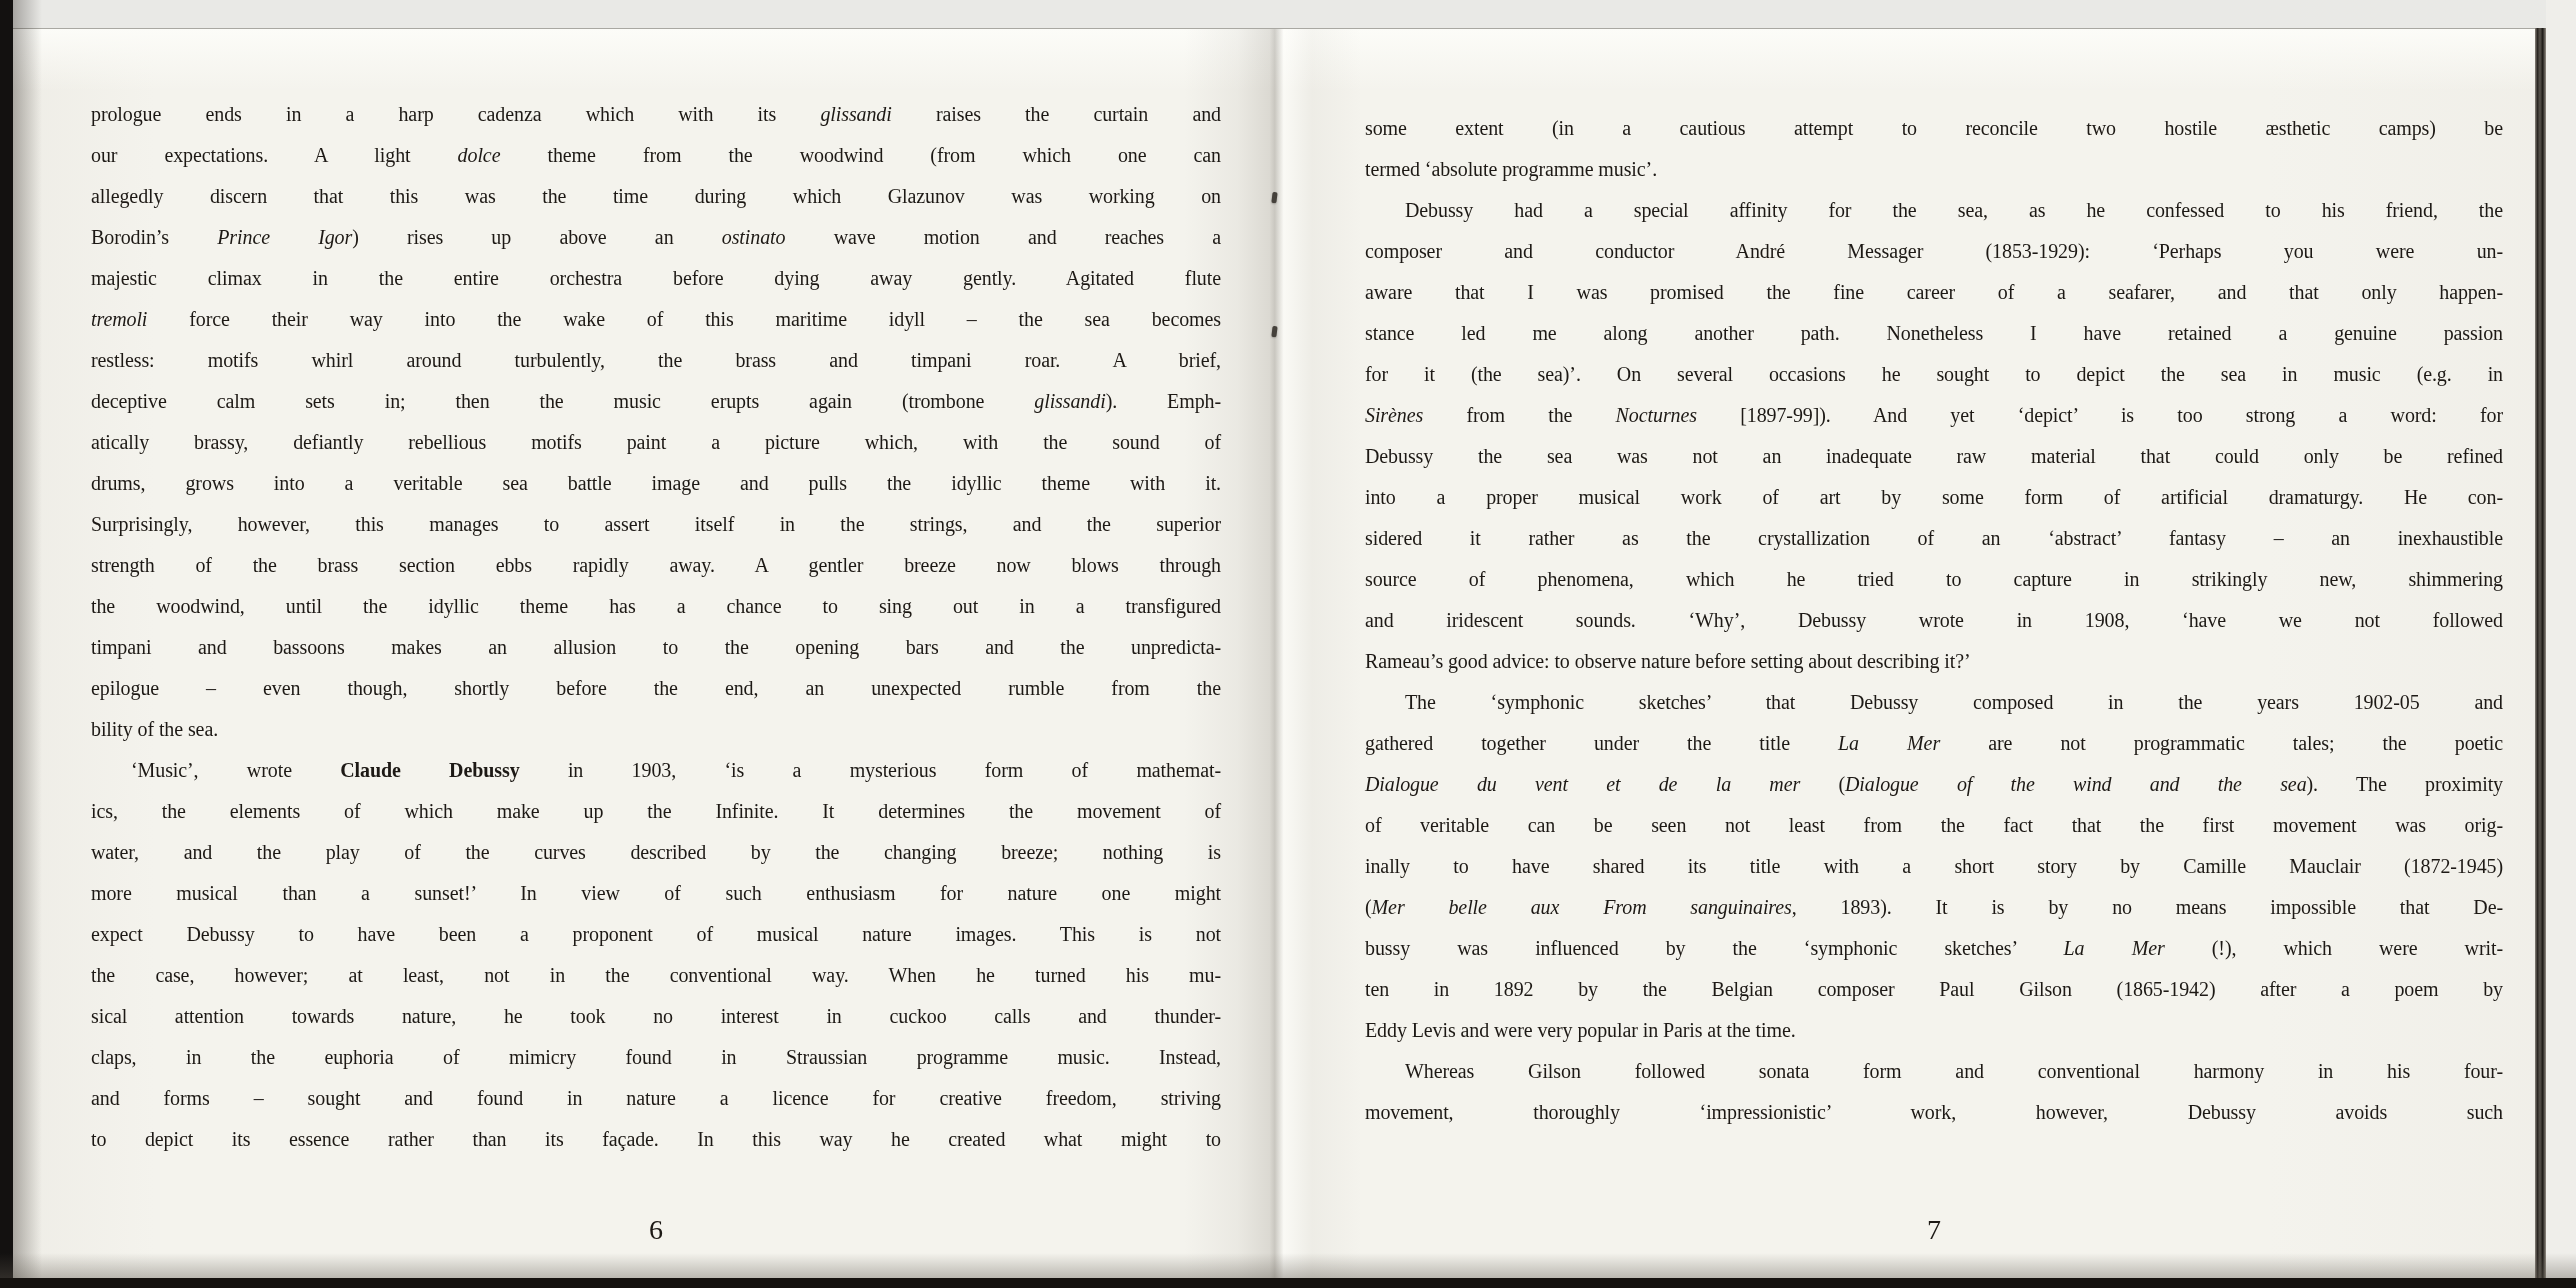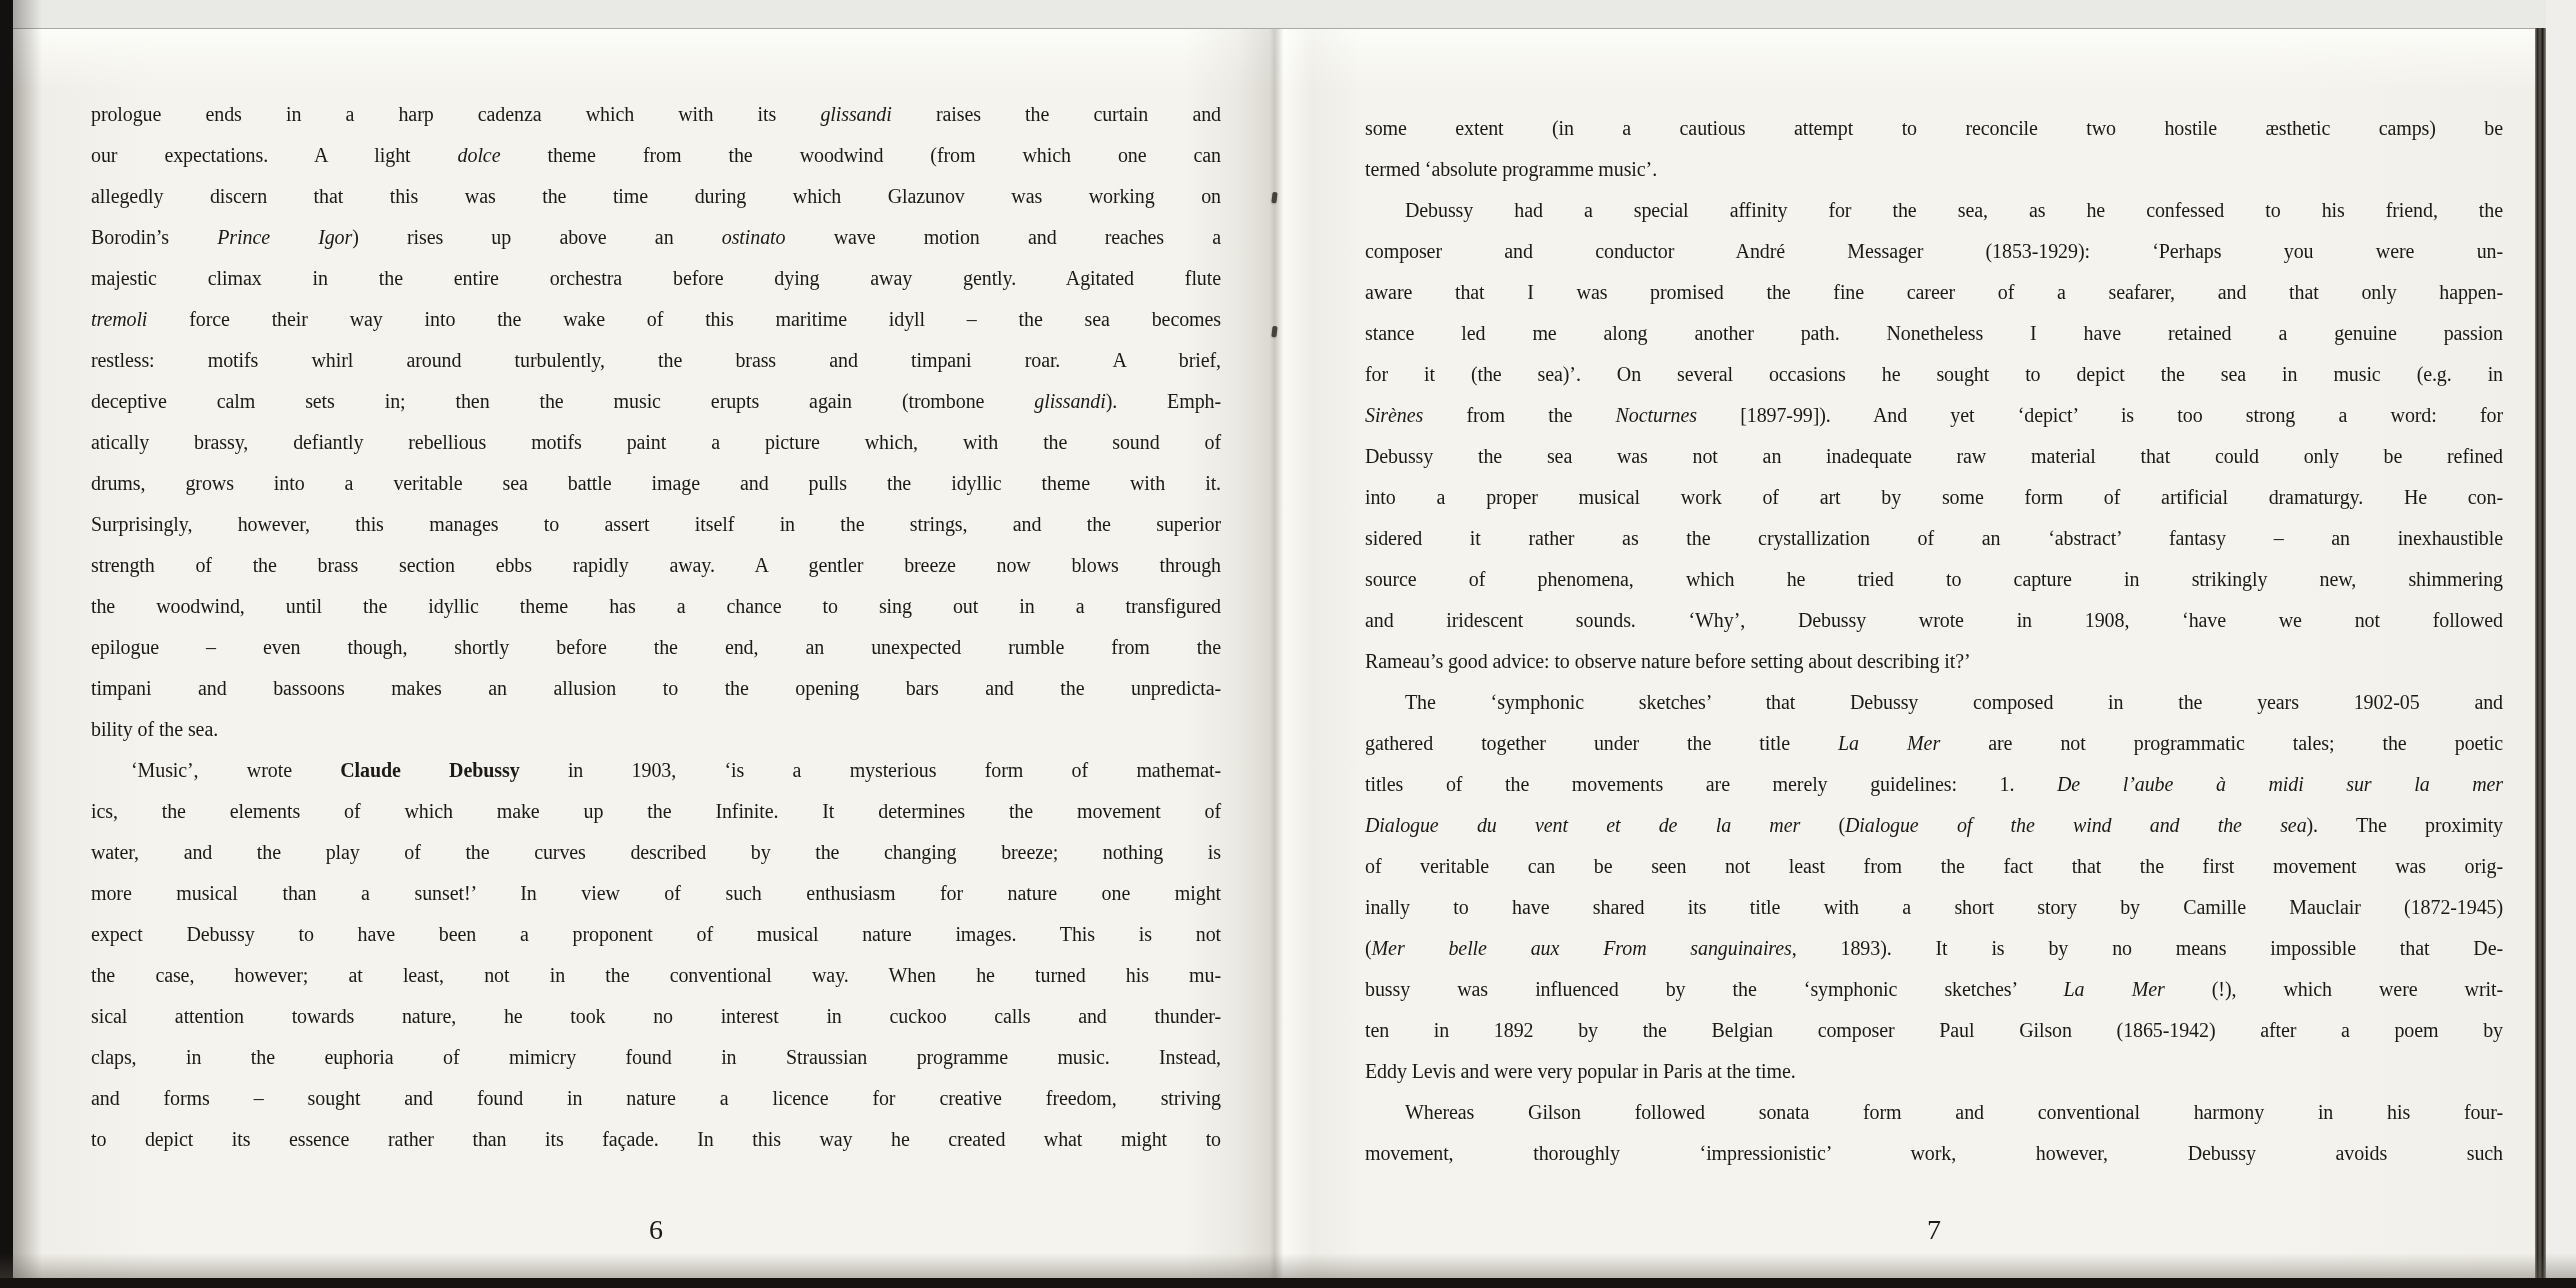--- a/index.html
+++ b/index.html
@@ -105,22 +105,22 @@
       <div class="line">Borodin’s <i>Prince Igor</i>) rises up above an <i>ostinato</i> wave motion and reaches a</div>
       <div class="line">majestic climax in the entire orchestra before dying away gently. Agitated flute</div>
       <div class="line"><i>tremoli</i> force their way into the wake of this maritime idyll – the sea becomes</div>
       <div class="line">restless: motifs whirl around turbulently, the brass and timpani roar. A brief,</div>
       <div class="line">deceptive calm sets in; then the music erupts again (trombone <i>glissandi</i>). Emph-</div>
       <div class="line">atically brassy, defiantly rebellious motifs paint a picture which, with the sound of</div>
       <div class="line">drums, grows into a veritable sea battle image and pulls the idyllic theme with it.</div>
       <div class="line">Surprisingly, however, this manages to assert itself in the strings, and the superior</div>
       <div class="line">strength of the brass section ebbs rapidly away. A gentler breeze now blows through</div>
       <div class="line">the woodwind, until the idyllic theme has a chance to sing out in a transfigured</div>
+      <div class="line">timpani and bassoons makes an allusion to the opening bars and the unpredicta-</div>
       <div class="line">epilogue – even though, shortly before the end, an unexpected rumble from the</div>
-      <div class="line">timpani and bassoons makes an allusion to the opening bars and the unpredicta-</div>
       <div class="line end">bility of the sea.</div>
       <div class="line indent">‘Music’, wrote <b>Claude Debussy</b> in 1903, ‘is a mysterious form of mathemat-</div>
       <div class="line">ics, the elements of which make up the Infinite. It determines the movement of</div>
       <div class="line">water, and the play of the curves described by the changing breeze; nothing is</div>
       <div class="line">more musical than a sunset!’ In view of such enthusiasm for nature one might</div>
       <div class="line">expect Debussy to have been a proponent of musical nature images. This is not</div>
       <div class="line">the case, however; at least, not in the conventional way. When he turned his mu-</div>
       <div class="line">sical attention towards nature, he took no interest in cuckoo calls and thunder-</div>
       <div class="line">claps, in the euphoria of mimicry found in Straussian programme music. Instead,</div>
       <div class="line">and forms – sought and found in nature a licence for creative freedom, striving</div>
@@ -138,21 +138,20 @@
       <div class="line">for it (the sea)’. On several occasions he sought to depict the sea in music (e.g. in</div>
       <div class="line"><i>Sirènes</i> from the <i>Nocturnes</i> [1897-99]). And yet ‘depict’ is too strong a word: for</div>
       <div class="line">Debussy the sea was not an inadequate raw material that could only be refined</div>
       <div class="line">into a proper musical work of art by some form of artificial dramaturgy. He con-</div>
       <div class="line">sidered it rather as the crystallization of an ‘abstract’ fantasy – an inexhaustible</div>
       <div class="line">source of phenomena, which he tried to capture in strikingly new, shimmering</div>
       <div class="line">and iridescent sounds. ‘Why’, Debussy wrote in 1908, ‘have we not followed</div>
       <div class="line end">Rameau’s good advice: to observe nature before setting about describing it?’</div>
       <div class="line indent">The ‘symphonic sketches’ that Debussy composed in the years 1902-05 and</div>
       <div class="line">gathered together under the title <i>La Mer</i> are not programmatic tales; the poetic</div>
-      <div class="line">titles of the movements are merely guidelines: 1. <i>De l’aube à midi sur la mer</i></div>
       <div class="line"><i>Dialogue du vent et de la mer</i> (<i>Dialogue of the wind and the sea</i>). The proximity</div>
       <div class="line">of veritable can be seen not least from the fact that the first movement was orig-</div>
       <div class="line">inally to have shared its title with a short story by Camille Mauclair (1872-1945)</div>
       <div class="line">(<i>Mer belle aux From sanguinaires</i>, 1893). It is by no means impossible that De-</div>
       <div class="line">bussy was influenced by the ‘symphonic sketches’ <i>La Mer</i> (!), which were writ-</div>
       <div class="line">ten in 1892 by the Belgian composer Paul Gilson (1865-1942) after a poem by</div>
       <div class="line end">Eddy Levis and were very popular in Paris at the time.</div>
       <div class="line indent">Whereas Gilson followed sonata form and conventional harmony in his four-</div>
       <div class="line">movement, thoroughly ‘impressionistic’ work, however, Debussy avoids such</div>
     </div>

